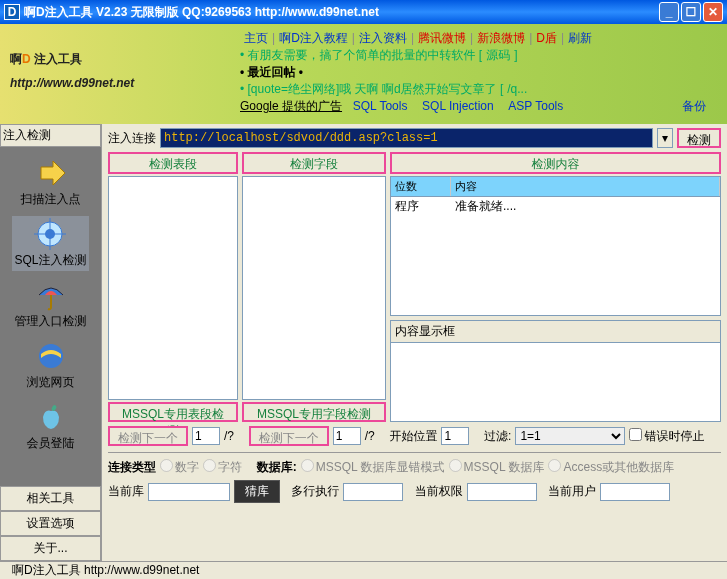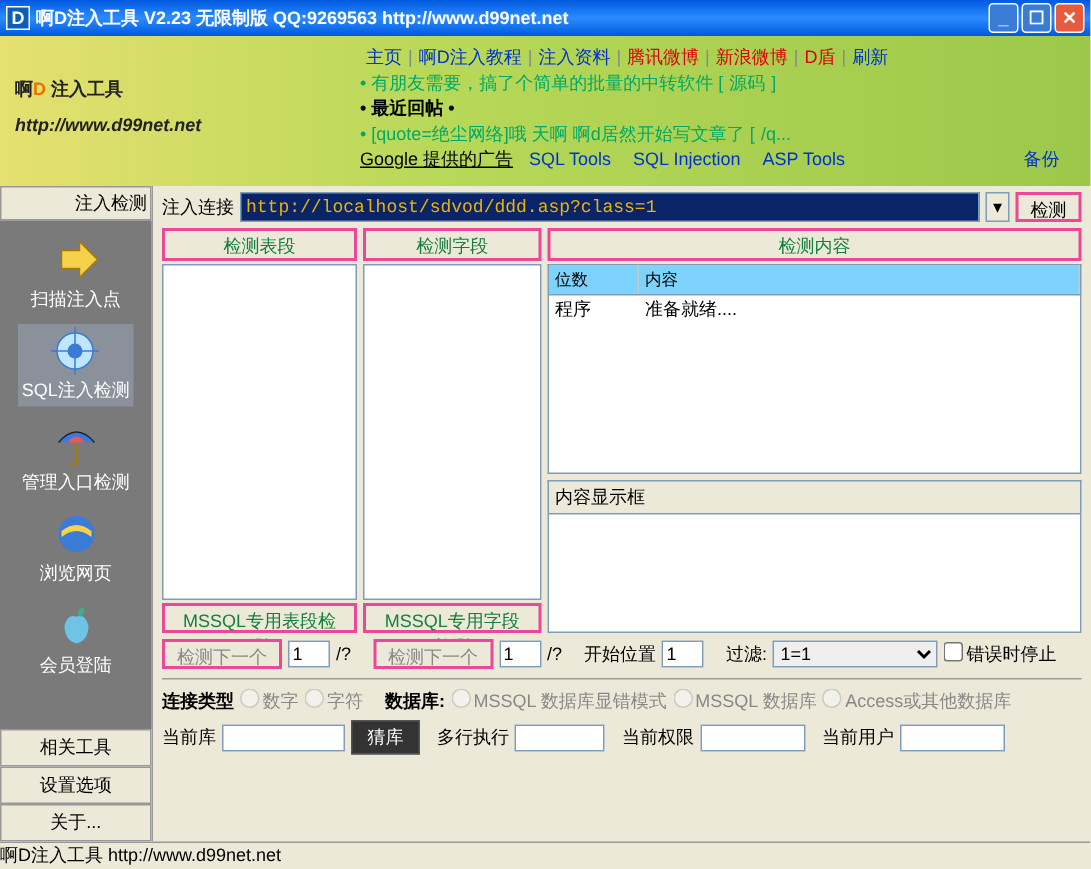--- a/index.html
+++ b/index.html
@@ -22,42 +22,42 @@
 .banner-right { flex: 1; font-size: 12px; line-height: 17px; }
 .banner-right a { color: #0033cc; text-decoration: none; margin: 0 4px; }
 .banner-right .red { color: #d00; }
 .banner-right .green { color: #0a6; }
 .banner-right .row { display: flex; flex-wrap: wrap; align-items: center; }
 .banner-right .sep { color: #888; }
 
 
 .main { display: flex; height: 437px; }
 .sidebar { width: 102px; background: #ece9d8; border-right: 1px solid #999; display: flex; flex-direction: column; }
-.sidebar-header { background: #ece9d8; border: 1px solid #999; padding: 2px; text-align: right; font-size: 12px; }
+.sidebar-header { background: #ece9d8; border: 1px solid #999; padding: 2px; text-align: left; font-size: 12px; }
 .sidebar-icons { background: #7a7a7a; flex: 1; display: flex; flex-direction: column; align-items: center; padding: 8px 0; gap: 6px; }
-.sb-item { display: flex; flex-direction: column; align-items: center; color: #ffffff; cursor: pointer; padding: 2px; }
+.sb-item { display: flex; flex-direction: column; align-items: center; color: #000000; cursor: pointer; padding: 2px; }
 .sb-item.active { background: rgba(180,200,230,0.3); }
 .sb-icon { width: 32px; height: 32px; display: flex; align-items: center; justify-content: center; }
 .sb-label { margin-top: 2px; font-size: 12px; }
 .sidebar-footer { display: flex; flex-direction: column; }
 .sidebar-footer button { background: #ece9d8; border: 1px solid #999; padding: 3px; cursor: pointer; font-size: 12px; }
 
 
 .content { flex: 1; padding: 4px 6px; display: flex; flex-direction: column; gap: 4px; }
 .url-row { display: flex; align-items: center; gap: 4px; }
 .url-row .lbl { }
 .url-row input[type=text] { flex: 1; height: 20px; padding: 1px 3px; background: #0a246a; color: #eab308; border: 1px solid #7f9db9; font-family: "Courier New", monospace; }
 .url-row .combo-btn { width: 16px; height: 20px; border: 1px solid #7f9db9; background: #ece9d8; display: flex; align-items: center; justify-content: center; cursor: pointer; }
 .btn { background: #ece9d8; border: 2px solid #ec4899; padding: 2px 8px; cursor: pointer; height: 20px; }
 .btn:disabled { color: #15803d; }
 
 .panels { display: flex; gap: 4px; height: 270px; }
 .panel-col { display: flex; flex-direction: column; gap: 2px; }
 .panel-col.c1 { width: 130px; }
-.panel-col.c2 { width: 119px; }
+.panel-col.c2 { width: 144px; }
 .panel-col.c3 { flex: 1; }
 .panel-btn { height: 22px; }
 .listbox { flex: 1; background: white; border: 1px solid #7f9db9; }
 .panel-col.c3 .upper { height: 140px; display: flex; flex-direction: column; }
 .panel-col.c3 .lower { flex: 1; display: flex; flex-direction: column; margin-top: 2px; }
 .table-head { display: flex; background: #ece9d8; border: 1px solid #7f9db9; border-bottom: none; }
 .table-head .th { border-right: 1px solid #c8c8c8; padding: 2px 4px; font-size: 11px; background: #7dd3fc; }
 .table-body { flex: 1; background: white; border: 1px solid #7f9db9; overflow: hidden; }
 .table-body .tr { display: flex; }
 .table-body .td { padding: 1px 4px; font-size: 12px; }
@@ -67,21 +67,21 @@
 .ctrl-row { display: flex; align-items: center; gap: 4px; flex-wrap: wrap; }
 .ctrl-row .small-input { width: 28px; height: 18px; border: 1px solid #7f9db9; padding: 0 2px; }
 .ctrl-row .med-input { width: 82px; height: 18px; border: 1px solid #7f9db9; padding: 0 2px; }
 .ctrl-row label { display: flex; align-items: flex-start; gap: 2px; }
 .ctrl-row .disabled { color: #888; }
 .ctrl-row .bold { font-weight: bold; }
 hr.sep-line { border: none; border-top: 1px solid #999; margin: 2px 0; }
 .ctrl-row select { height: 18px; border: 1px solid #7f9db9; }
 .blackbtn { background: #333; color: white; border: 1px solid #555; padding: 2px 10px; cursor: pointer; }
 
-.statusbar { height: 18px; border-top: 1px solid #999; background: #ece9d8; padding: 1px 0; display: flex; align-items: center; }
+.statusbar { height: 18px; border-top: 1px solid #999; background: #ece9d8; padding: 1px 12px; display: flex; align-items: center; }
 
 
 svg { display: block; }
 </style>
 </head>
 <body>
 
 <div class="titlebar">
   <span class="app-icon">D</span>
   <span class="title-text">啊D注入工具  V2.23 无限制版  QQ:9269563 http://www.d99net.net</span>

